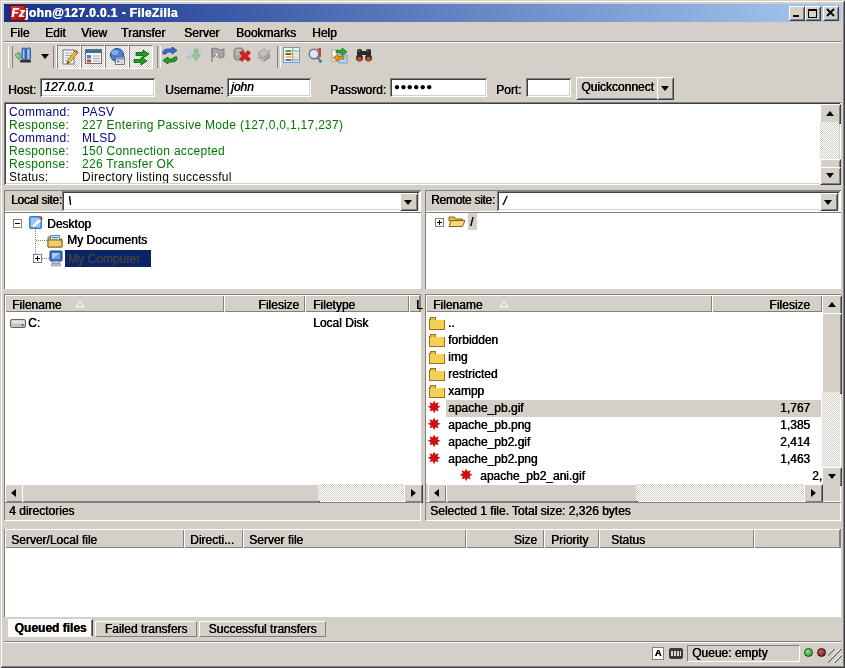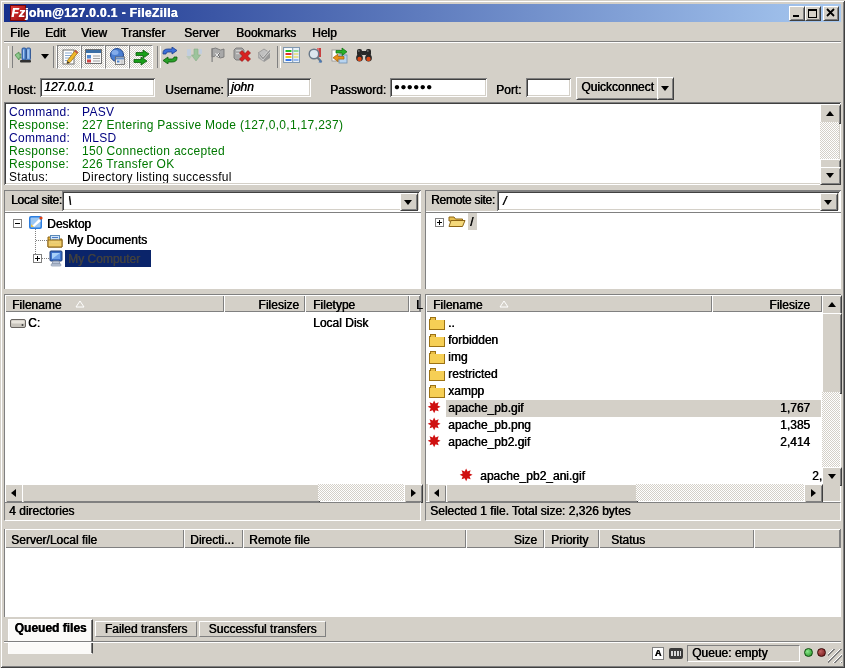--- a/index.html
+++ b/index.html
@@ -392,20 +392,25 @@
   <div class="row" style="top:123px;width:396px;">
         <span class="feat"></span>
         <span style="position:absolute;left:23px;">apache_pb.png</span>
         <span style="position:absolute;right:11px;">1,385</span>
       </div>
   <div class="row" style="top:140px;width:396px;">
         <span class="feat"></span>
         <span style="position:absolute;left:23px;">apache_pb2.gif</span>
         <span style="position:absolute;right:11px;">2,414</span>
       </div>
+  <div class="row" style="top:157px;width:396px;">
+        <span class="feat"></span>
+        <span style="position:absolute;left:23px;">apache_pb2.png</span>
+        <span style="position:absolute;right:11px;">1,463</span>
+      </div>
   <div class="row" style="top:174px;width:396px;margin-left:32px;">
         <span class="feat"></span>
         <span style="position:absolute;left:23px;">apache_pb2_ani.gif</span>
         <span style="position:absolute;right:11px;">2,160</span>
       </div>
 
   <div class="ab" style="left:397px;top:1px;width:18px;height:189px;background:#d4d0c8;">
     <div class="ab btn" style="left:0;top:0;width:18px;height:18px;">
           <div class="tri-up ab" style="left:5px;top:6px;"></div>
         </div>
@@ -433,35 +438,35 @@
 <div class="ab etch" style="left:425px;top:502px;width:416px;height:19px;box-sizing:border-box;line-height:17px;padding-left:4px;">Selected 1 file. Total size: 2,326 bytes</div>
 
 <div class="ab" style="left:4px;top:529px;width:837px;height:88px;background:#fff;box-shadow:inset 1px 0 0 #808080,inset 0 -1px 0 #fff;">
   <div class="ab hdr" style="left:1px;top:0;width:179px;height:19px;">
         <span style="position:absolute;left:6px;top:4px;">Server/Local file</span>
       </div>
   <div class="ab hdr" style="left:180px;top:0;width:59px;height:19px;">
         <span style="position:absolute;left:6px;top:4px;">Directi...</span>
       </div>
   <div class="ab hdr" style="left:239px;top:0;width:223px;height:19px;">
-        <span style="position:absolute;left:6px;top:4px;">Remote file</span>
+        <span style="position:absolute;left:6px;top:4px;">Server file</span>
       </div>
   <div class="ab hdr" style="left:462px;top:0;width:78px;height:19px;">
         <span style="position:absolute;right:7px;top:4px;">Size</span>
       </div>
   <div class="ab hdr" style="left:540px;top:0;width:55px;height:19px;">
         <span style="position:absolute;left:7px;top:4px;">Priority</span>
       </div>
   <div class="ab hdr" style="left:595px;top:0;width:155px;height:19px;">
         <span style="position:absolute;left:12px;top:4px;">Status</span>
       </div>
   <div class="ab hdr" style="left:750px;top:0;width:86px;height:19px;"></div>
 </div>
 
-<div class="ab" style="left:8px;top:619px;width:85px;height:35px;background:#fbfaf8;border:1px solid;border-color:#fff #404040 #fbfaf8 #fff;box-shadow:inset -1px 0 0 #808080;box-sizing:border-box;font-weight:bold;text-align:center;line-height:16px;">Queued files</div>
+<div class="ab" style="left:8px;top:619px;width:85px;height:18px;background:#fbfaf8;border:1px solid;border-color:#fff #404040 #fbfaf8 #fff;box-shadow:inset -1px 0 0 #808080;box-sizing:border-box;font-weight:bold;text-align:center;line-height:16px;">Queued files</div>
 <div class="ab" style="left:95px;top:621px;width:102px;height:16px;background:#d4d0c8;border:1px solid;border-color:#fff #808080 #808080 #fff;box-sizing:border-box;text-align:center;line-height:14px;">Failed transfers</div>
 <div class="ab" style="left:199px;top:621px;width:127px;height:16px;background:#d4d0c8;border:1px solid;border-color:#fff #808080 #808080 #fff;box-sizing:border-box;text-align:center;line-height:14px;">Successful transfers</div>
 
 <div class="ab" style="left:4px;top:641px;width:837px;height:1px;background:#808080;"></div>
 <div class="ab" style="left:4px;top:642px;width:837px;height:1px;background:#fff;"></div>
 <div class="ab" style="left:652px;top:647px;width:12px;height:13px;background:#fff;border:1px solid #808080;box-sizing:border-box;font-size:9px;font-weight:bold;line-height:11px;text-align:center;">A</div>
 <div class="ab" style="left:669px;top:648px;width:14px;height:11px;background:#3a3a3a;border-radius:2px;">
       <div class="ab" style="left:2px;top:3px;width:10px;height:5px;background:repeating-linear-gradient(90deg,#d8d8d8 0 2px,#3a3a3a 2px 3px);"></div>
     </div>
 <div class="ab" style="left:687px;top:645px;width:113px;height:17px;border:1px solid;border-color:#808080 #fff #fff #808080;box-sizing:border-box;line-height:15px;padding-left:4px;font-size:12px;">Queue: empty</div>

